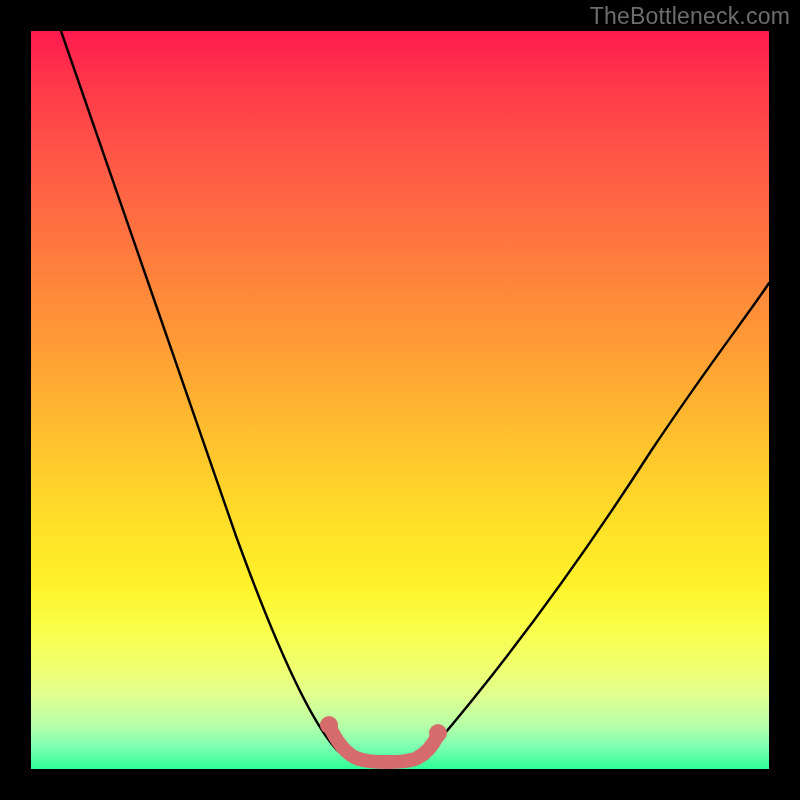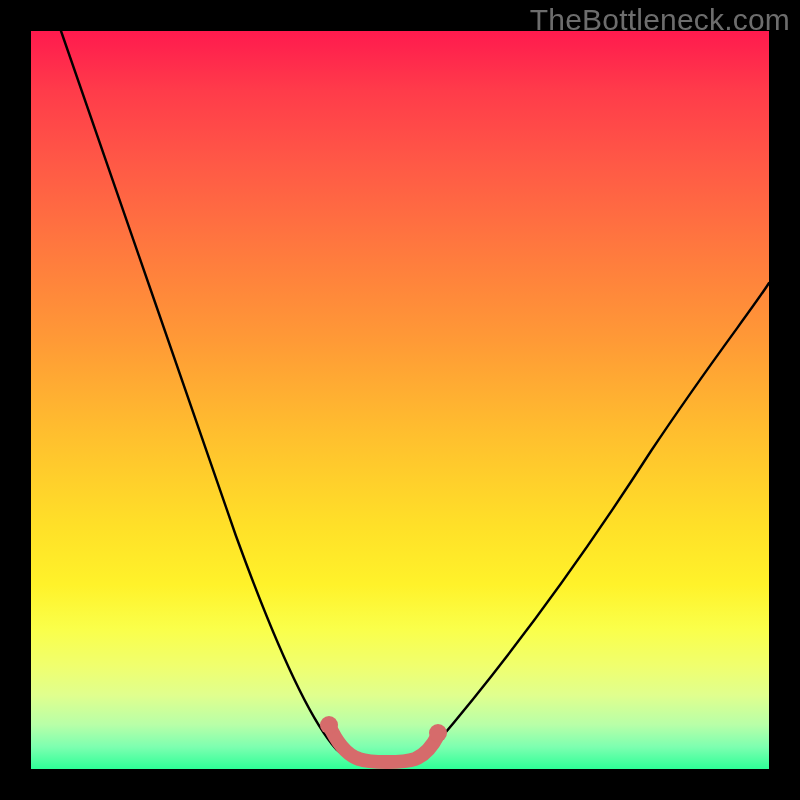--- a/index.html
+++ b/index.html
@@ -47,21 +47,21 @@
     top: 0;
     width: 738px;
     height: 738px;
     overflow: visible;
   }
   .watermark {
     position: absolute;
     top: 3px;
     right: 10px;
     color: #6d6d6d;
-    font-size: 30px;
+    font-size: 23px;
     letter-spacing: 0.2px;
     font-weight: 400;
   }
 </style>
 </head>
 <body>
 
 <div class="stage">
   <div class="watermark">TheBottleneck.com</div>
 

